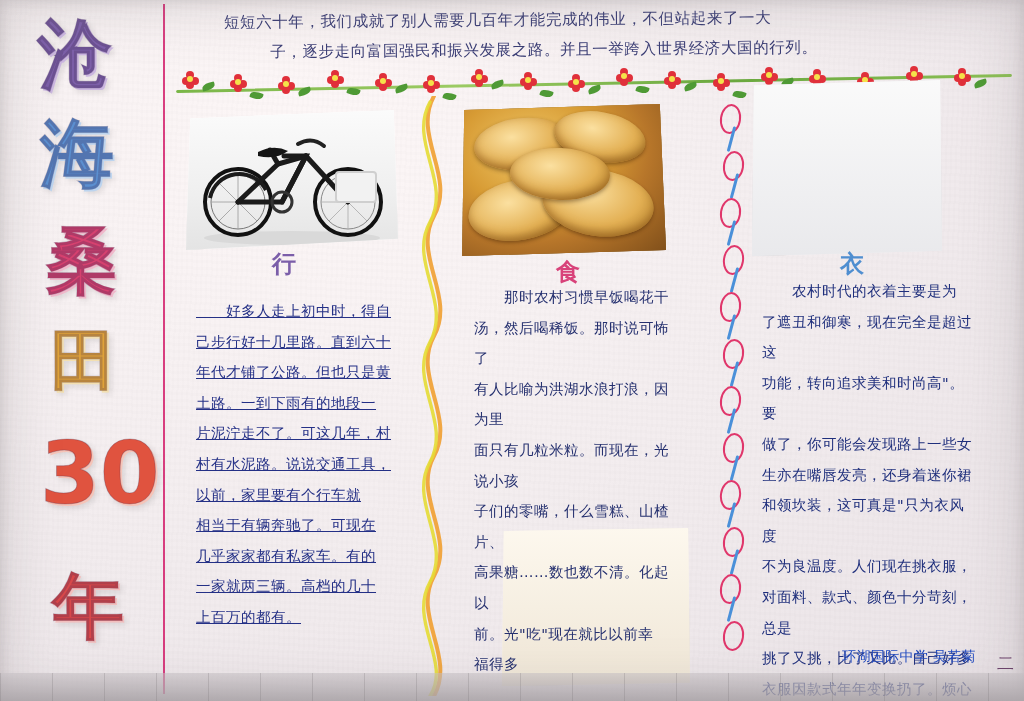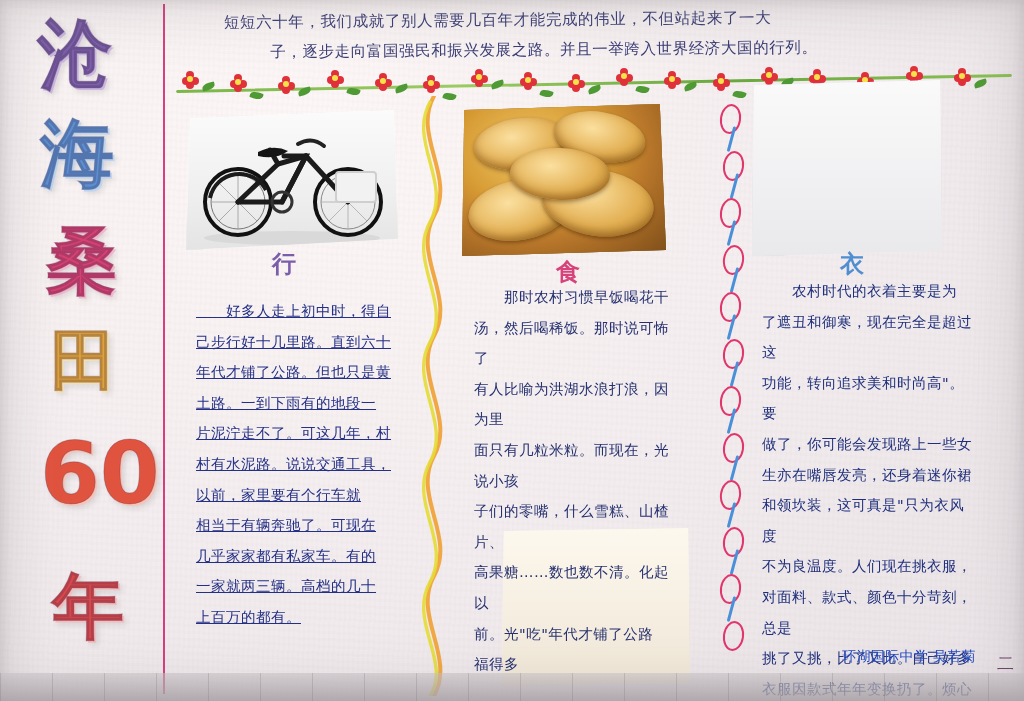--- a/index.html
+++ b/index.html
@@ -250,21 +250,21 @@
 <div id="poster">
   <div class="paper"></div>
   <div class="paper-texture"></div>
 
   <div class="left-rule"></div>
   <div class="title-col">
     <div class="title-char tc1">沧</div>
     <div class="title-char tc2">海</div>
     <div class="title-char tc3">桑</div>
     <div class="title-char tc4">田</div>
-    <div class="title-char tc5">60</div>
+    <div class="title-char tc5">30</div>
     <div class="title-char tc6">年</div>
   </div>
 
   <div class="top-text">
     <div class="l1">短短六十年，我们成就了别人需要几百年才能完成的伟业，不但站起来了一大</div>
     <div class="l2">子，逐步走向富国强民和振兴发展之路。并且一举跨入世界经济大国的行列。</div>
   </div>
 
   <div class="flower-row">
     <div class="vine"></div>
@@ -537,21 +537,21 @@
 相当于有辆奔驰了。可现在
 几乎家家都有私家车。有的
 一家就两三辆。高档的几十
 上百万的都有。</div>
   <div class="col-text col2">　　那时农村习惯早饭喝花干
 汤，然后喝稀饭。那时说可怖了
 有人比喻为洪湖水浪打浪，因为里
 面只有几粒米粒。而现在，光说小孩
 子们的零嘴，什么雪糕、山楂片、
 高果糖……数也数不清。化起以
-前。光"吃"年代才铺了公路
+前。光"吃"现在就比以前幸
 福得多</div>
   <div class="col-text col3">　　农村时代的衣着主要是为
 了遮丑和御寒，现在完全是超过这
 功能，转向追求美和时尚高"。要
 做了，你可能会发现路上一些女
 生亦在嘴唇发亮，还身着迷你裙
 和领坎装，这可真是"只为衣风度
 不为良温度。人们现在挑衣服，
 对面料、款式、颜色十分苛刻，总是
 挑了又挑，比了又比。自己好多

